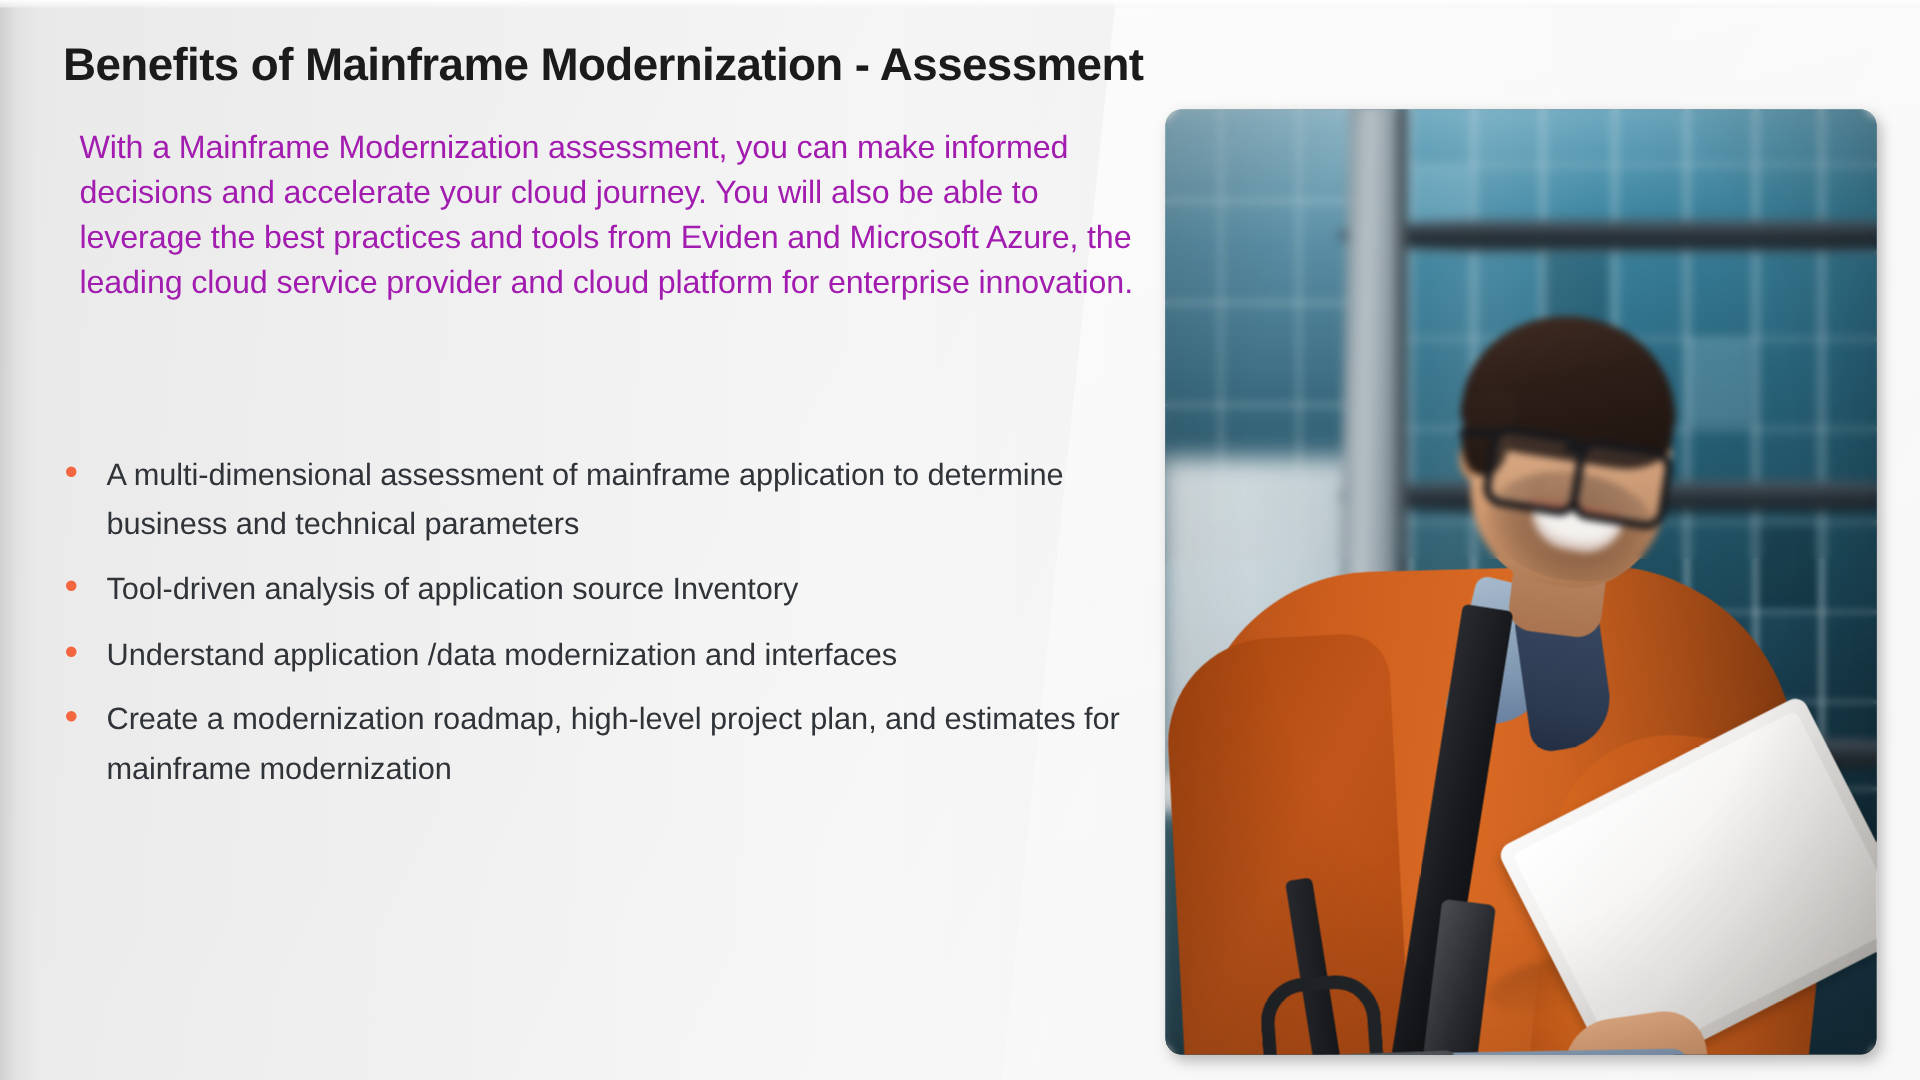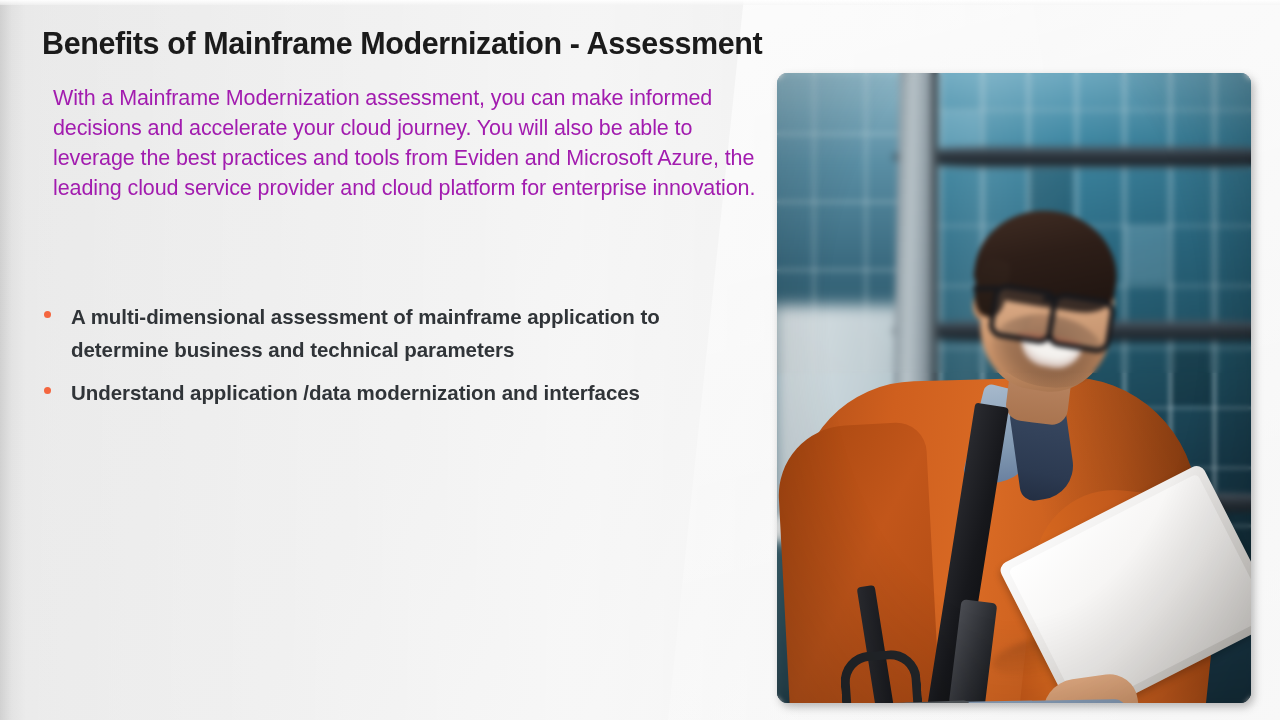--- a/index.html
+++ b/index.html
@@ -122,21 +122,20 @@
     position: absolute;
     left: 38px;
     top: 300px;
     width: 712px;
   }
   .bullet-row {
     position: relative;
     display: flex;
     align-items: flex-start;
     margin-bottom: 10px;
-    font-weight: bold;
   }
   .bullet-dot {
     flex: 0 0 auto;
     width: 7px;
     height: 7px;
     border-radius: 50%;
     background: #f4663f;
     margin: 11px 20px 0 6px;
   }
   .bullet-text {
@@ -619,26 +618,34 @@
     <div class="intro">With a Mainframe Modernization assessment, you can make informed decisions and accelerate your cloud journey. You will also be able to leverage the best practices and tools from Eviden and Microsoft Azure, the leading cloud service provider and cloud platform for enterprise innovation.</div>
 
 
     <div class="bullets">
 
       <div class="bullet-row">
         <span class="bullet-dot"></span>
         <span class="bullet-text">A multi-dimensional assessment of mainframe application to determine business and technical parameters</span>
       </div>
 
+      <div class="bullet-row">
+        <span class="bullet-dot"></span>
+        <span class="bullet-text">Tool-driven analysis of application source Inventory</span>
+      </div>
 
       <div class="bullet-row">
         <span class="bullet-dot"></span>
         <span class="bullet-text">Understand application /data modernization and interfaces</span>
       </div>
 
+      <div class="bullet-row">
+        <span class="bullet-dot"></span>
+        <span class="bullet-text">Create a modernization roadmap, high-level project plan, and estimates for mainframe modernization</span>
+      </div>
 
     </div>
   </div>
 
   <div class="photo-frame">
     <div class="photo-inner">
 
       <div class="bld-sky"></div>
 
       <div class="low-facade"></div>

